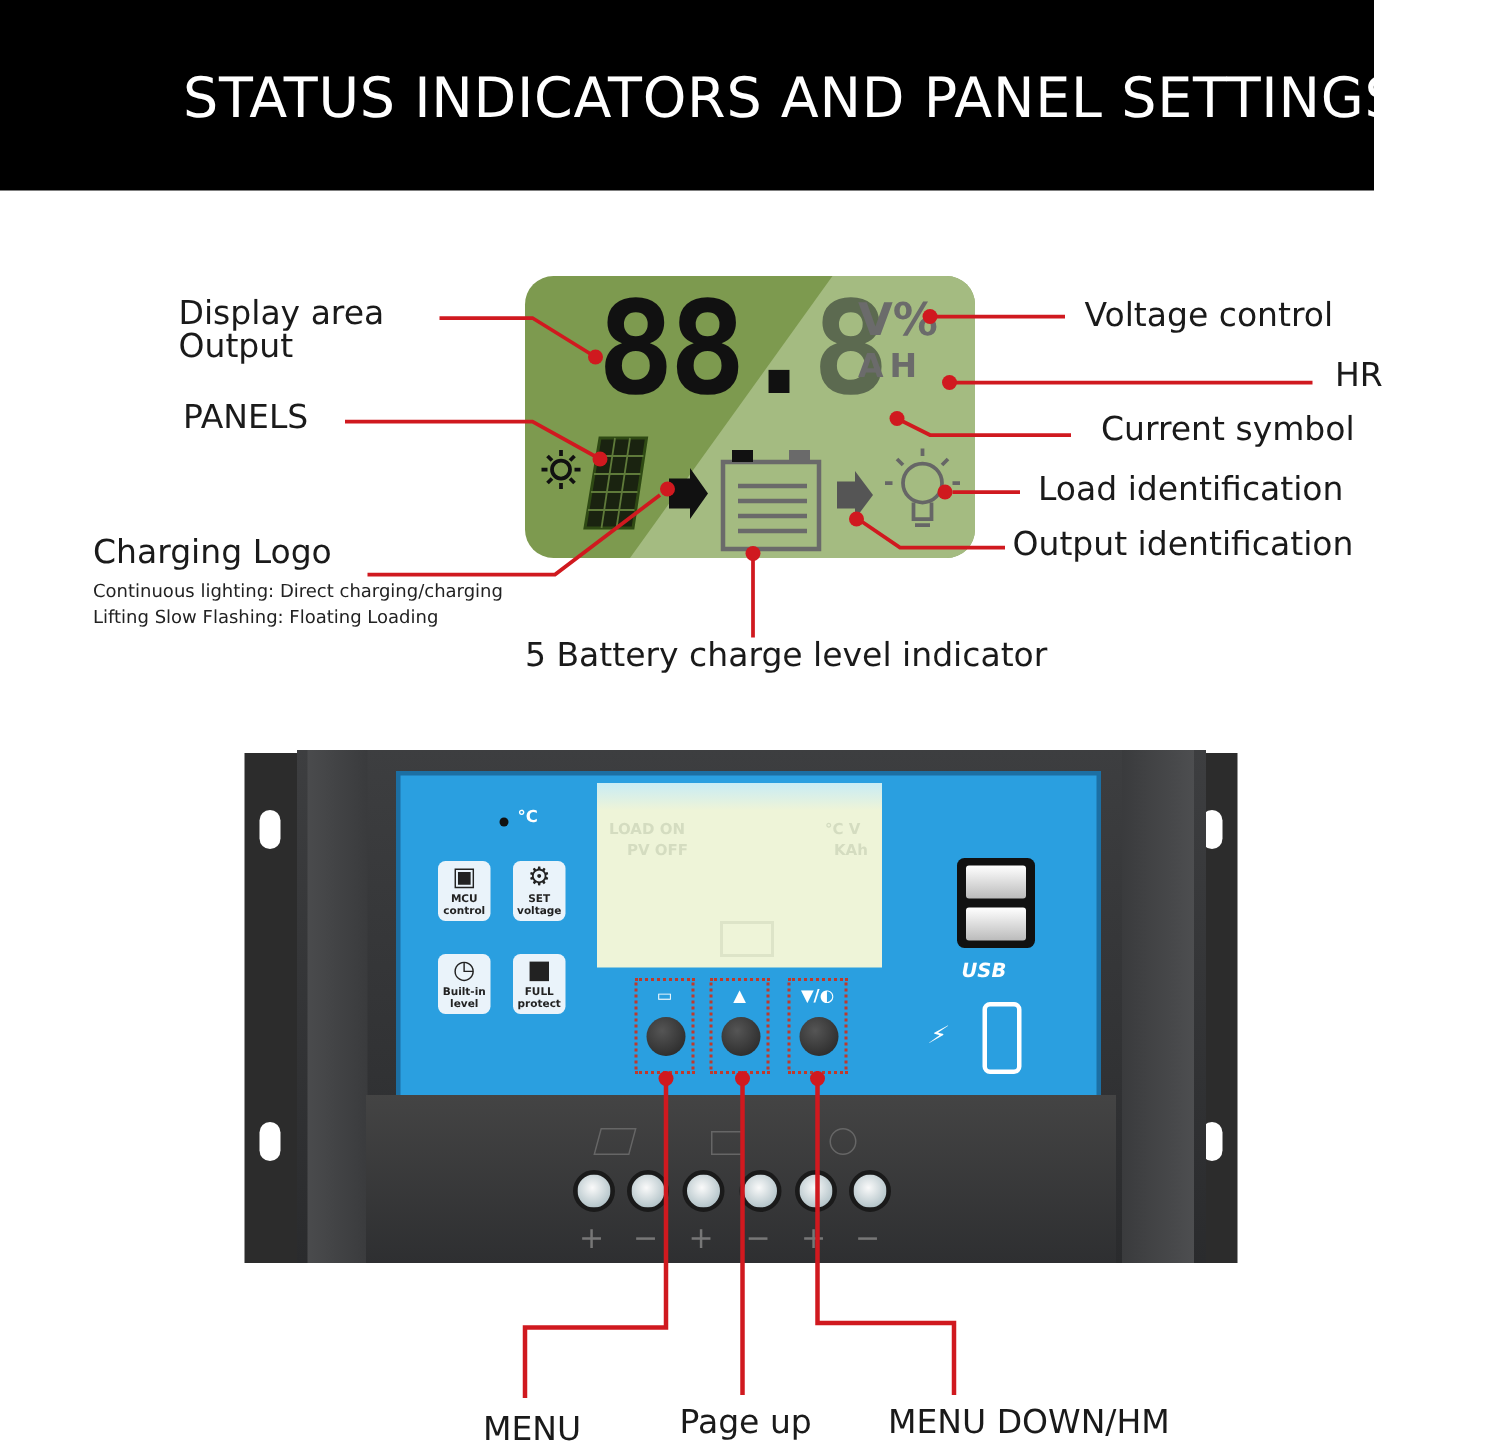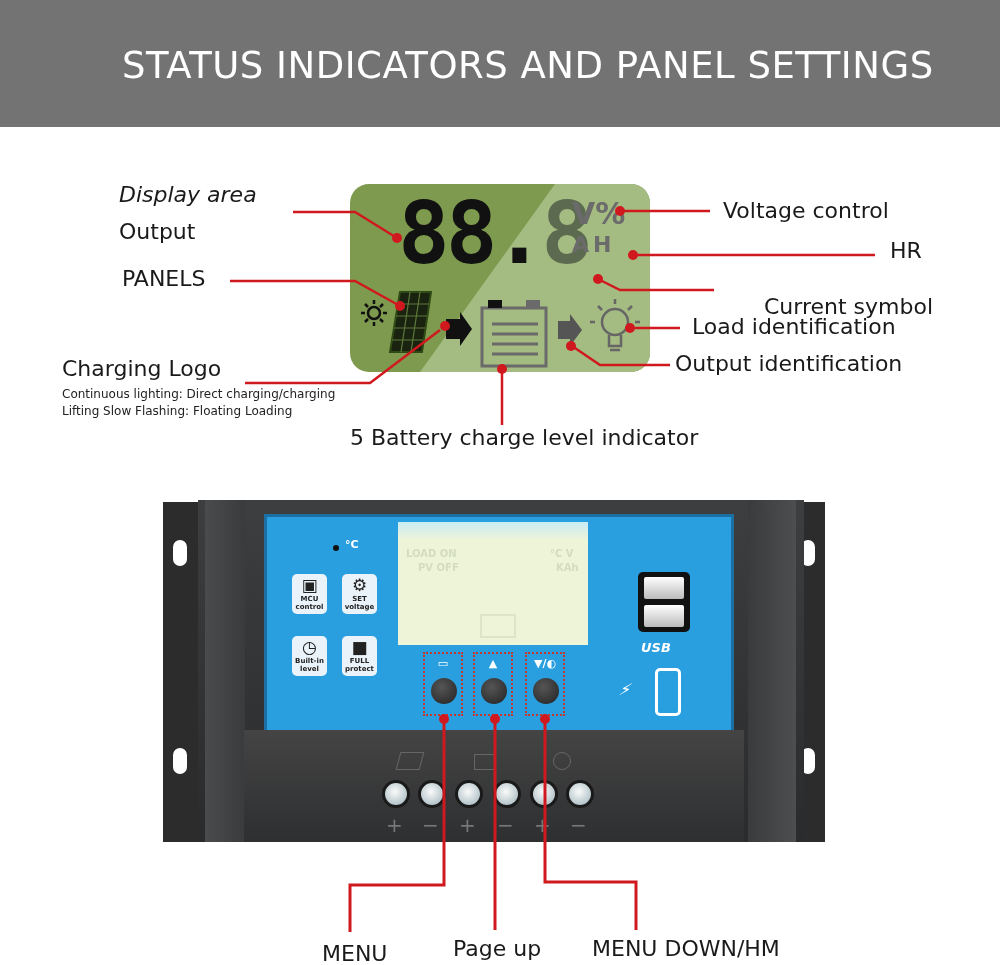--- a/index.html
+++ b/index.html
@@ -1,17 +1,17 @@
 <!DOCTYPE html>
 <html><head>
 <meta charset="utf-8">
 <style>
   html,body{margin:0;padding:0;background:#ffffff;}
   body{width:1000px;height:965px;position:relative;overflow:hidden;font-family:"DejaVu Sans","Liberation Sans",sans-serif;color:#1a1a1a;}
-  .banner{position:absolute;left:0;top:0;width:1000px;height:127px;background:#737373;}
+  .banner{position:absolute;left:0;top:0;width:916px;height:127px;background:#000000;}
   .banner-title{position:absolute;left:122px;top:44px;font-size:37px;color:#ffffff;letter-spacing:0.5px;white-space:nowrap;font-family:"DejaVu Sans",sans-serif;}
   .lbl{position:absolute;white-space:nowrap;font-size:22px;color:#1a1a1a;}
   .small{position:absolute;white-space:nowrap;font-size:12px;color:#222;}
   svg.overlay{position:absolute;left:0;top:0;}
   
   .lcd{position:absolute;left:350px;top:184px;width:300px;height:188px;background:#7d9a4f;overflow:hidden;border-radius:19px;}
   .lcd-glare{position:absolute;left:0;top:0;width:300px;height:188px;}
   .digits{position:absolute;left:48px;top:6px;font-family:"DejaVu Sans Mono",monospace;font-size:86px;font-weight:bold;color:#111;letter-spacing:-4px;line-height:1;}
   .digit-dim{color:#5c6a50;}
   .unit1{position:absolute;left:222px;top:12px;font-size:30px;font-weight:bold;color:#6b6b6b;}
@@ -122,31 +122,31 @@
     <circle cx="445" cy="326" r="5"></circle>
     <circle cx="502" cy="369" r="5"></circle>
     <circle cx="620" cy="211" r="5"></circle>
     <circle cx="633" cy="255" r="5"></circle>
     <circle cx="598" cy="279" r="5"></circle>
     <circle cx="630" cy="328" r="5"></circle>
     <circle cx="571" cy="346" r="5"></circle>
   </g>
 </svg>
 
-<div class="lbl" style="left:119px;top:182px;font-style:italic;">Display area</div>
+<div class="lbl" style="left:119px;top:197px;">Display area</div>
 <div class="lbl" style="left:119px;top:219px;">Output</div>
 <div class="lbl" style="left:122px;top:266px;">PANELS</div>
 <div class="lbl" style="left:62px;top:356px;">Charging Logo</div>
 <div class="small" style="left:62px;top:387px;">Continuous lighting: Direct charging/charging</div>
 <div class="small" style="left:62px;top:404px;">Lifting Slow Flashing: Floating Loading</div>
 <div class="lbl" style="left:350px;top:425px;">5 Battery charge level indicator</div>
 
 <div class="lbl" style="left:723px;top:198px;">Voltage control</div>
 <div class="lbl" style="left:890px;top:238px;">HR</div>
-<div class="lbl" style="left:764px;top:274px;margin-top:20px;">Current symbol</div>
+<div class="lbl" style="left:734px;top:274px;">Current symbol</div>
 <div class="lbl" style="left:692px;top:314px;">Load identification</div>
 <div class="lbl" style="left:675px;top:351px;">Output identification</div>
 
 <div class="device">
 
   <div class="bracket" style="left:163px;top:502px;width:42px;height:340px;"></div>
   <div class="hole" style="left:173px;top:540px;"></div>
   <div class="hole" style="left:173px;top:748px;"></div>
   <div class="bracket" style="left:795px;top:502px;width:30px;height:340px;"></div>
   <div class="hole" style="left:801px;top:540px;"></div>

